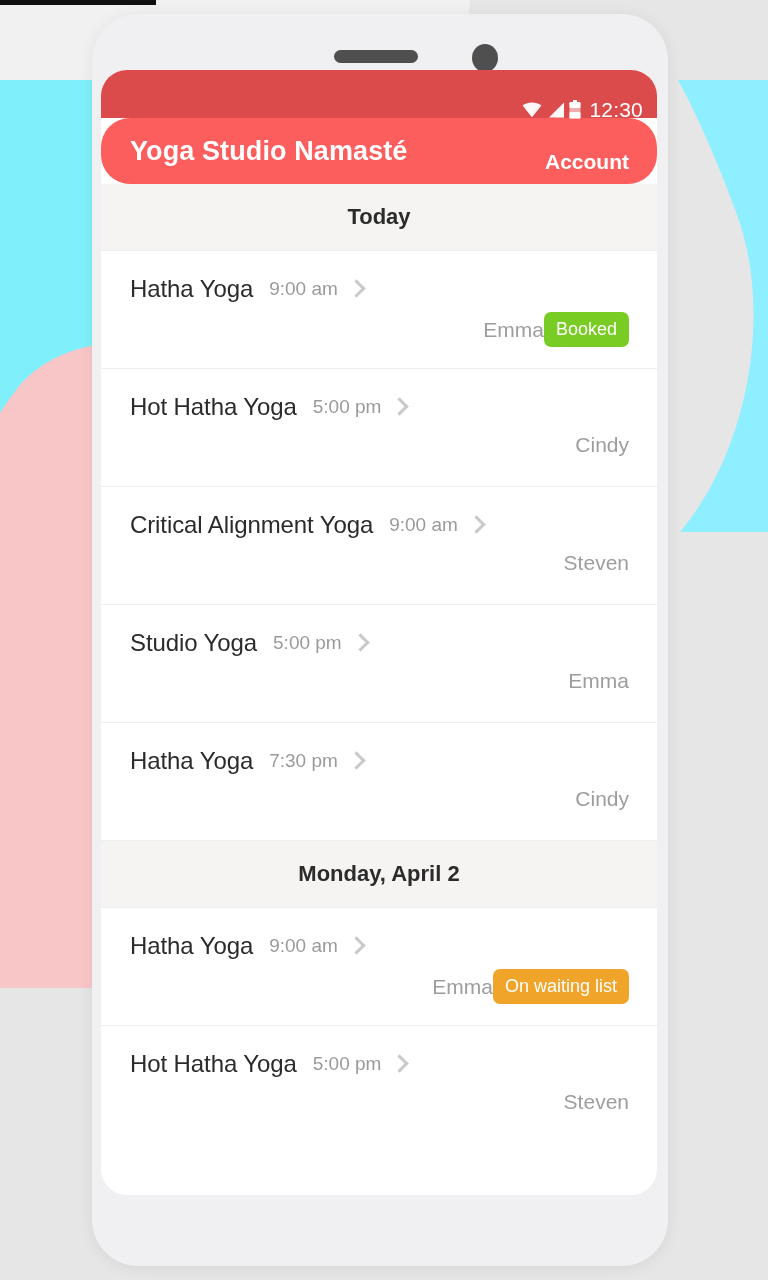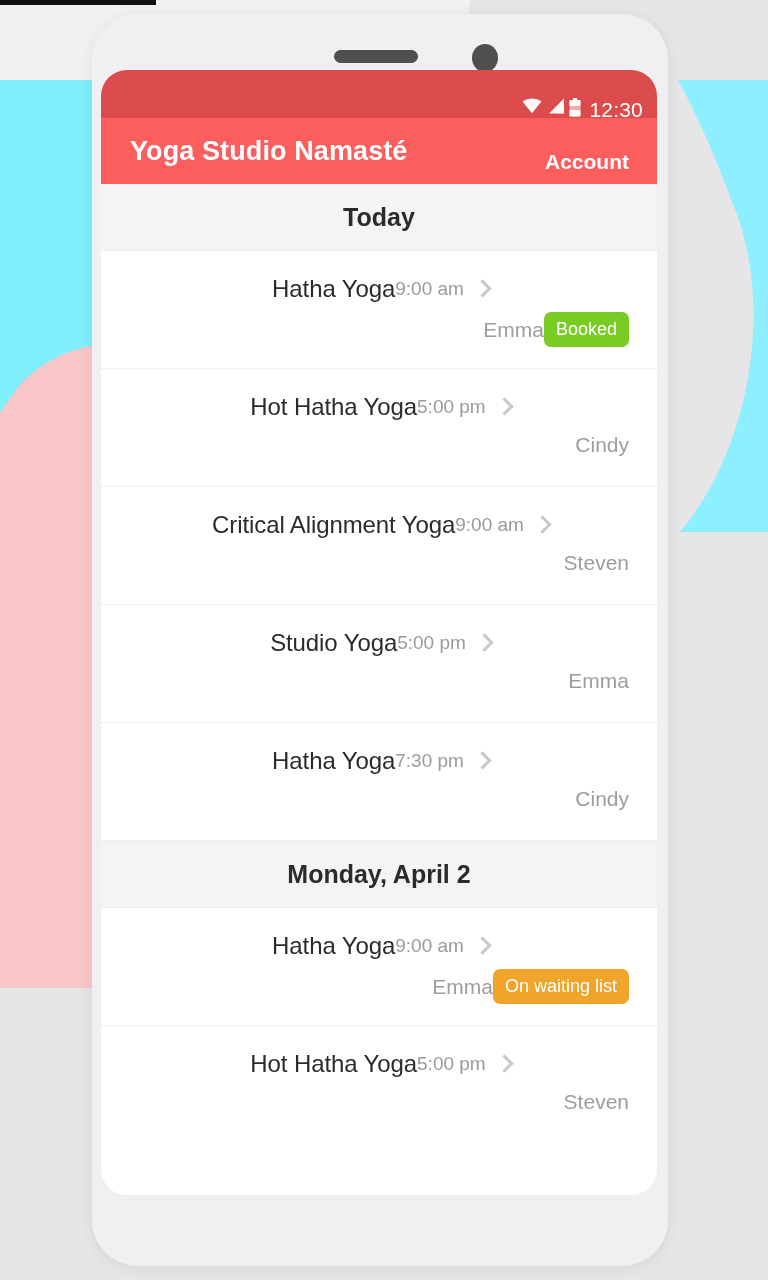--- a/index.html
+++ b/index.html
@@ -110,20 +110,21 @@
     height: 48px;
     background: #db4b4b;
     display: flex;
     align-items: center;
     justify-content: flex-end;
     padding-right: 14px;
     box-sizing: border-box;
   }
   .status-icons {
     display: flex;
+    align-items: center;
     gap: 4px;
     margin-top: 31px;
   }
   .icon-wifi { width: 20px; height: 16px; position: relative; }
   .icon-signal { width: 19px; height: 16px; position: relative; }
   .icon-battery { width: 12px; height: 19px; position: relative; }
   .status-time {
     color: #ffffff;
     font-size: 21px;
     letter-spacing: 0.2px;
@@ -132,20 +133,21 @@
 
   
   .app-bar {
     height: 66px;
     background: #fc5d5d;
     display: flex;
     align-items: center;
     justify-content: space-between;
     padding: 0 28px 0 29px;
     box-sizing: border-box;
+    border-radius: 29px;
   }
   .app-title {
     color: #ffffff;
     font-size: 27px;
     font-weight: bold;
     letter-spacing: 0.1px;
     white-space: nowrap;
   }
   .app-account {
     color: #ffffff;
@@ -159,37 +161,38 @@
   .list {
     background: #ffffff;
   }
   .section-header {
     background: #f5f4f2;
     height: 66px;
     display: flex;
     align-items: center;
     justify-content: center;
     color: #2b2b2b;
-    font-size: 25px;
+    font-size: 22px;
     font-weight: bold;
     border-bottom: 1px solid #ededed;
   }
   .row {
     position: relative;
     background: #ffffff;
     height: 118px;
     box-sizing: border-box;
     padding: 24px 28px 0 29px;
     border-bottom: 1px solid #eeeeee;
   }
   .row:last-child { border-bottom: none; }
   .row-line1 {
     display: flex;
     align-items: center;
-    justify-content: center;
+    justify-content: flex-start;
+    gap: 16px;
   }
   .row-title {
     color: #2b2b2b;
     font-size: 24px;
     letter-spacing: -0.1px;
     white-space: nowrap;
   }
   .row-right {
     display: flex;
     align-items: center;

